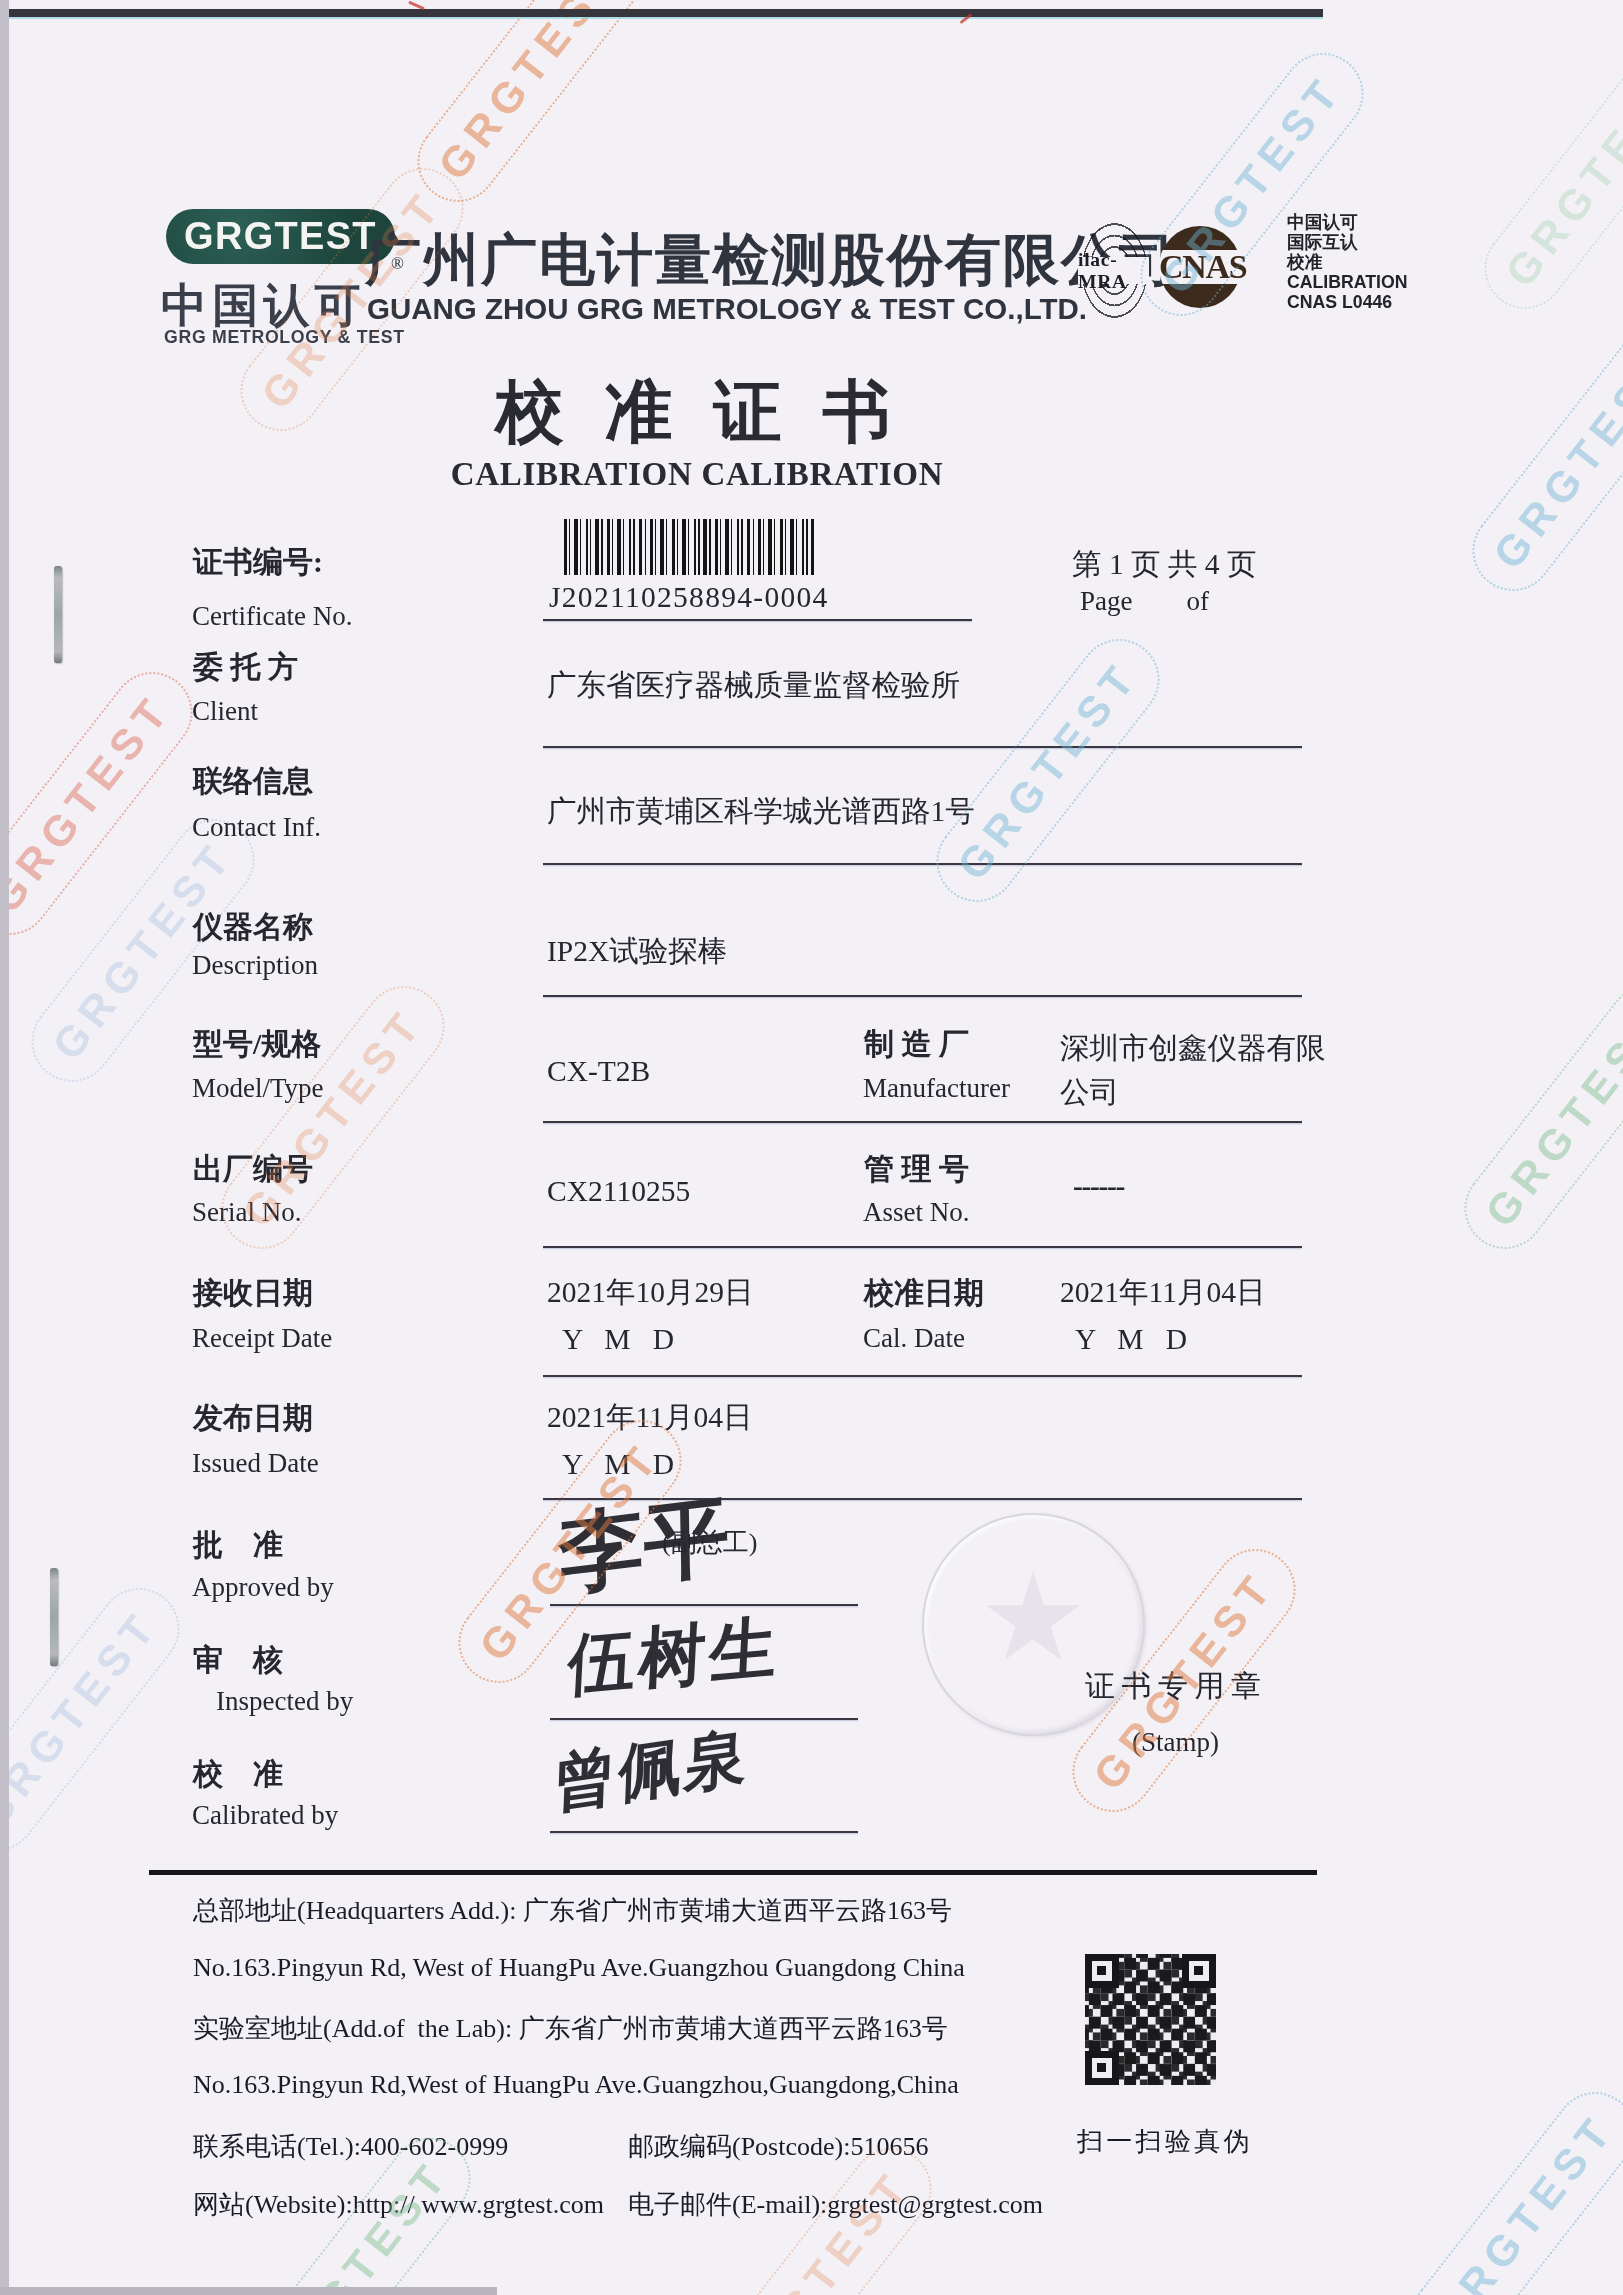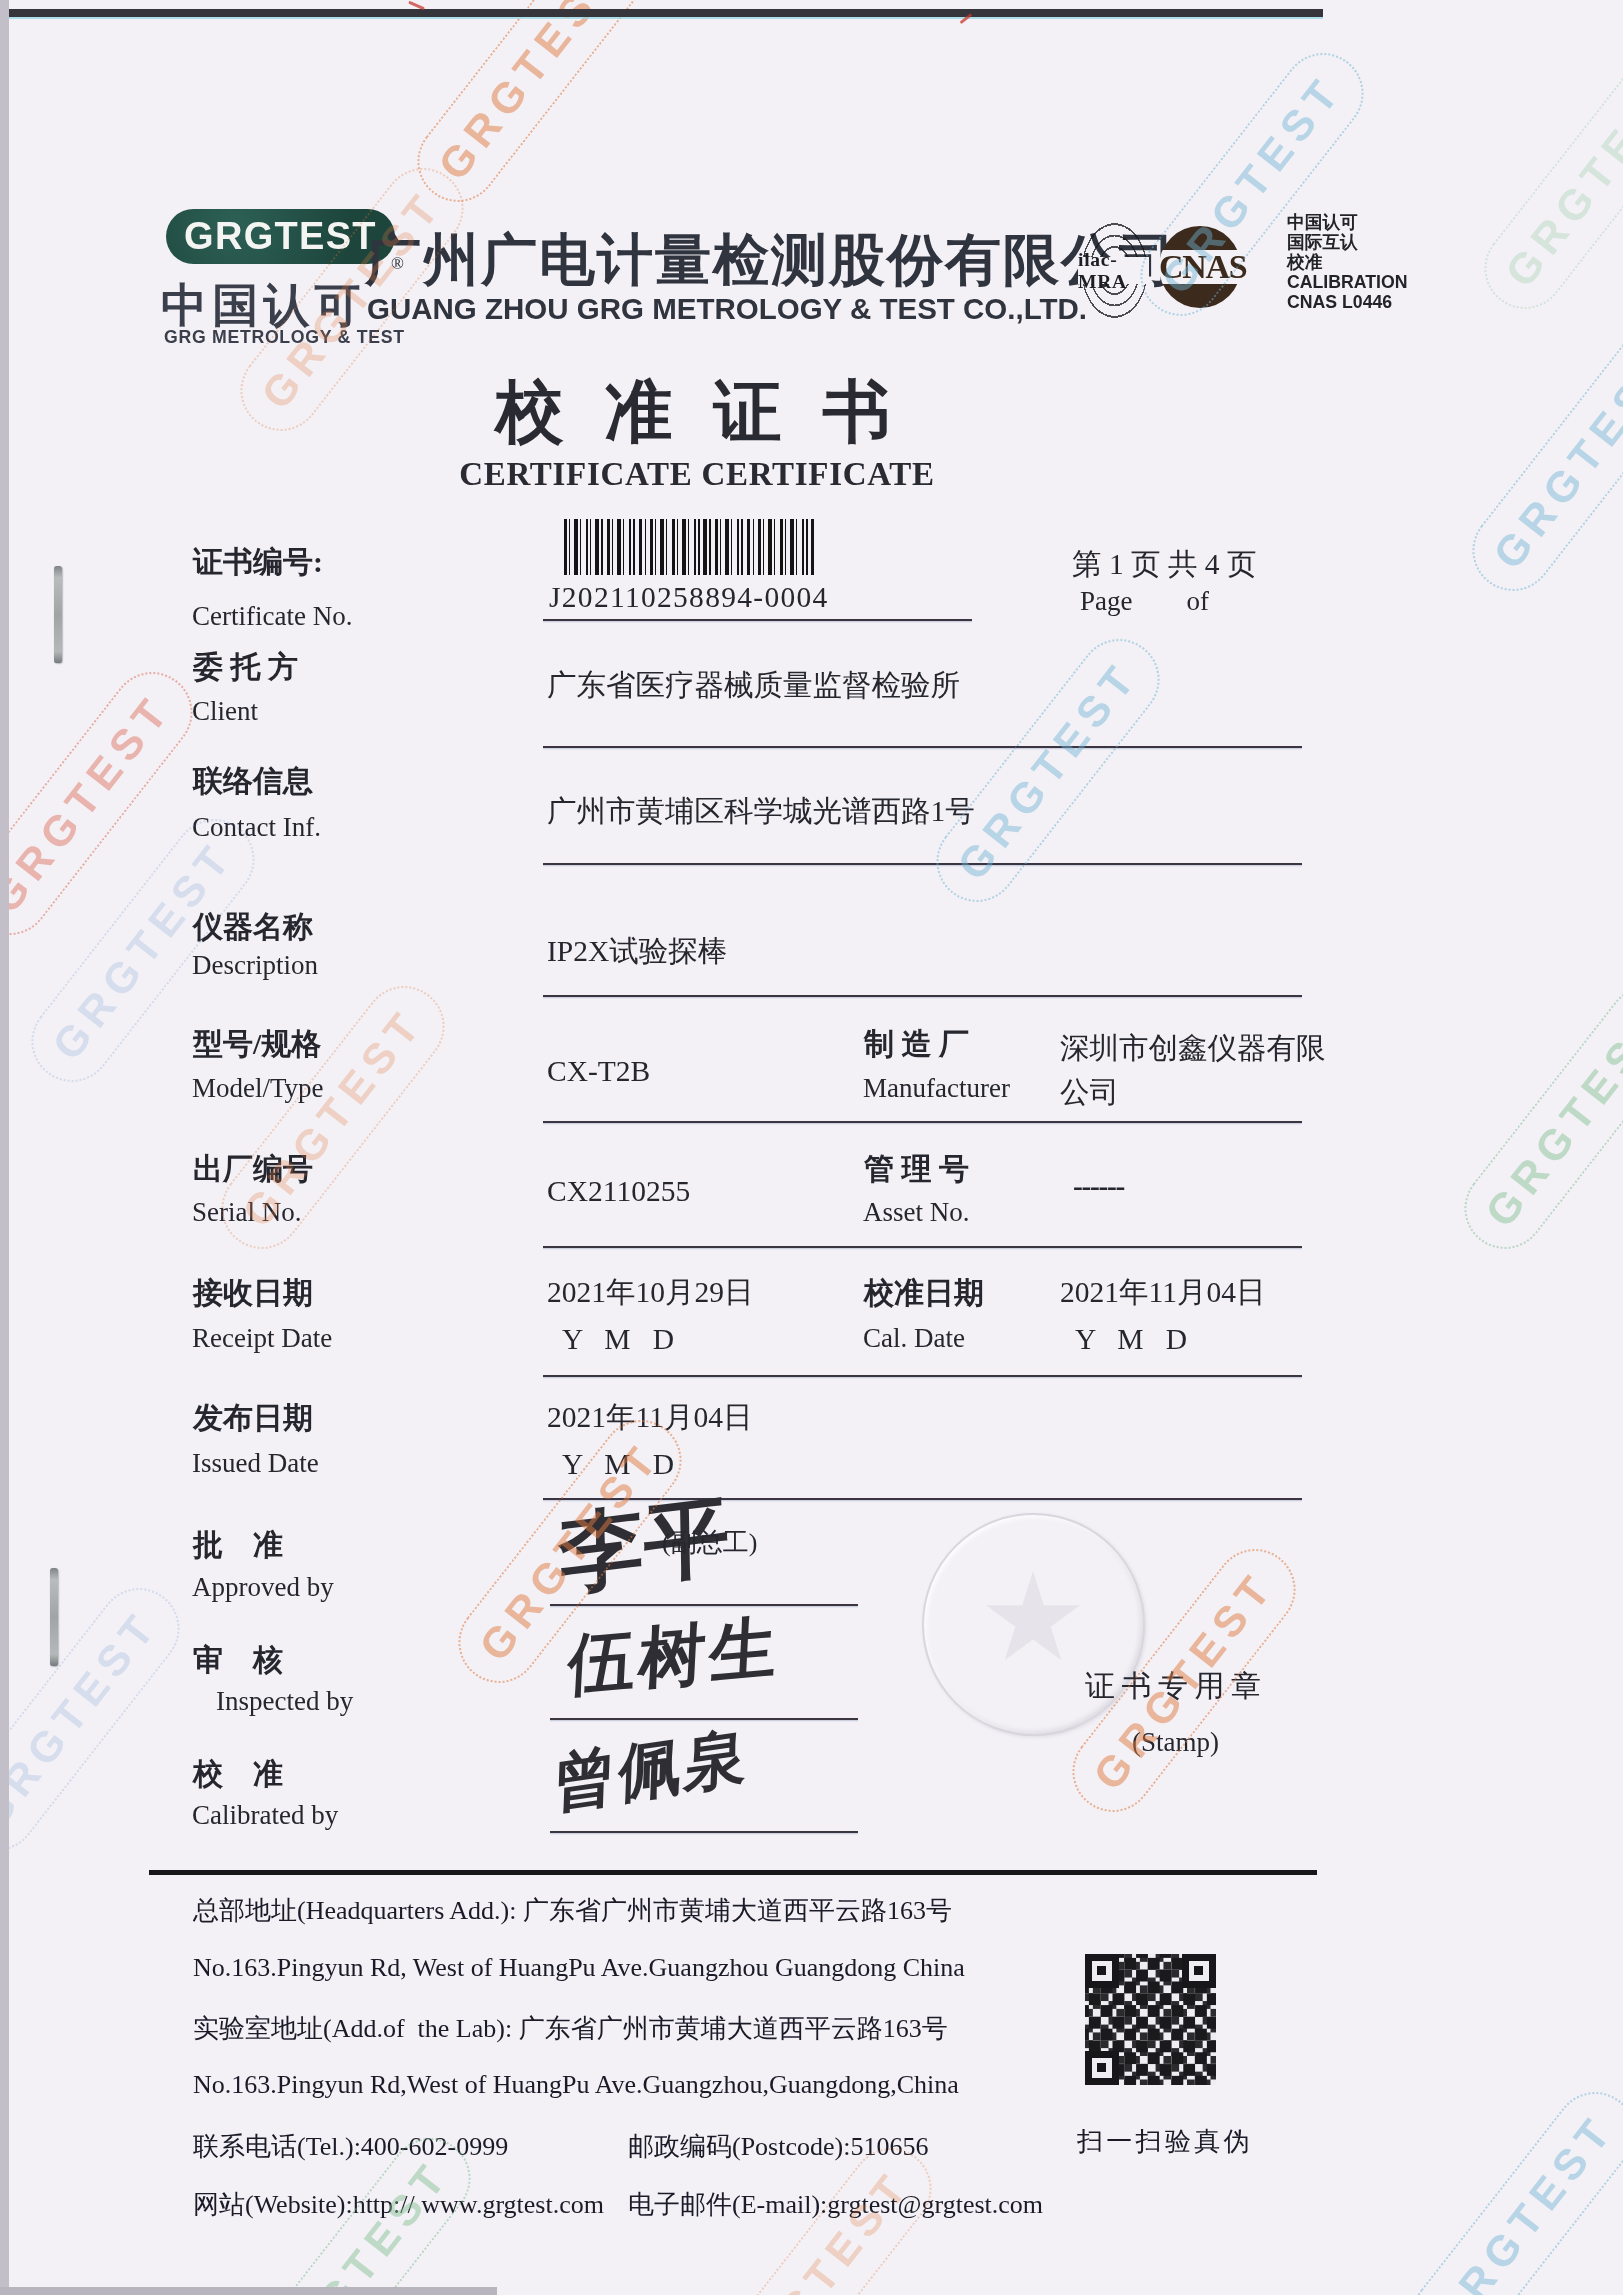--- a/index.html
+++ b/index.html
@@ -158,21 +158,21 @@
   </div>
 <div class="abs accred z1">
   <div>中国认可</div>
   <div>国际互认</div>
   <div>校准</div>
   <div>CALIBRATION</div>
   <div>CNAS L0446</div>
 </div>
 
 <div class="abs title-cn z1">校准证书</div>
-<div class="abs title-en z1">CERTIFICATE CERTIFICATE</div>
+<div class="abs title-en z1">CALIBRATION CALIBRATION</div>
 
 <div class="abs cn-label z1" style="left:193px;top:542px;">证书编号:</div>
 <div class="abs en-label z1" style="left:192px;top:601px;">Certificate No.</div>
 <div class="abs barcode z1"></div>
 <div class="abs value z1" style="left:549px;top:581px;letter-spacing:1.3px;">J202110258894-0004</div>
 <div class="abs rule z1" style="left:543px;top:619px;width:429px;"></div>
 <div class="abs value z1" style="left:1072px;top:545px;">第 1 页 共 4 页</div>
 <div class="abs en-label z1" style="left:1080px;top:586px;">Page        of</div>
 
 <div class="abs cn-label z1" style="left:193px;top:647px;">委 托 方</div>

